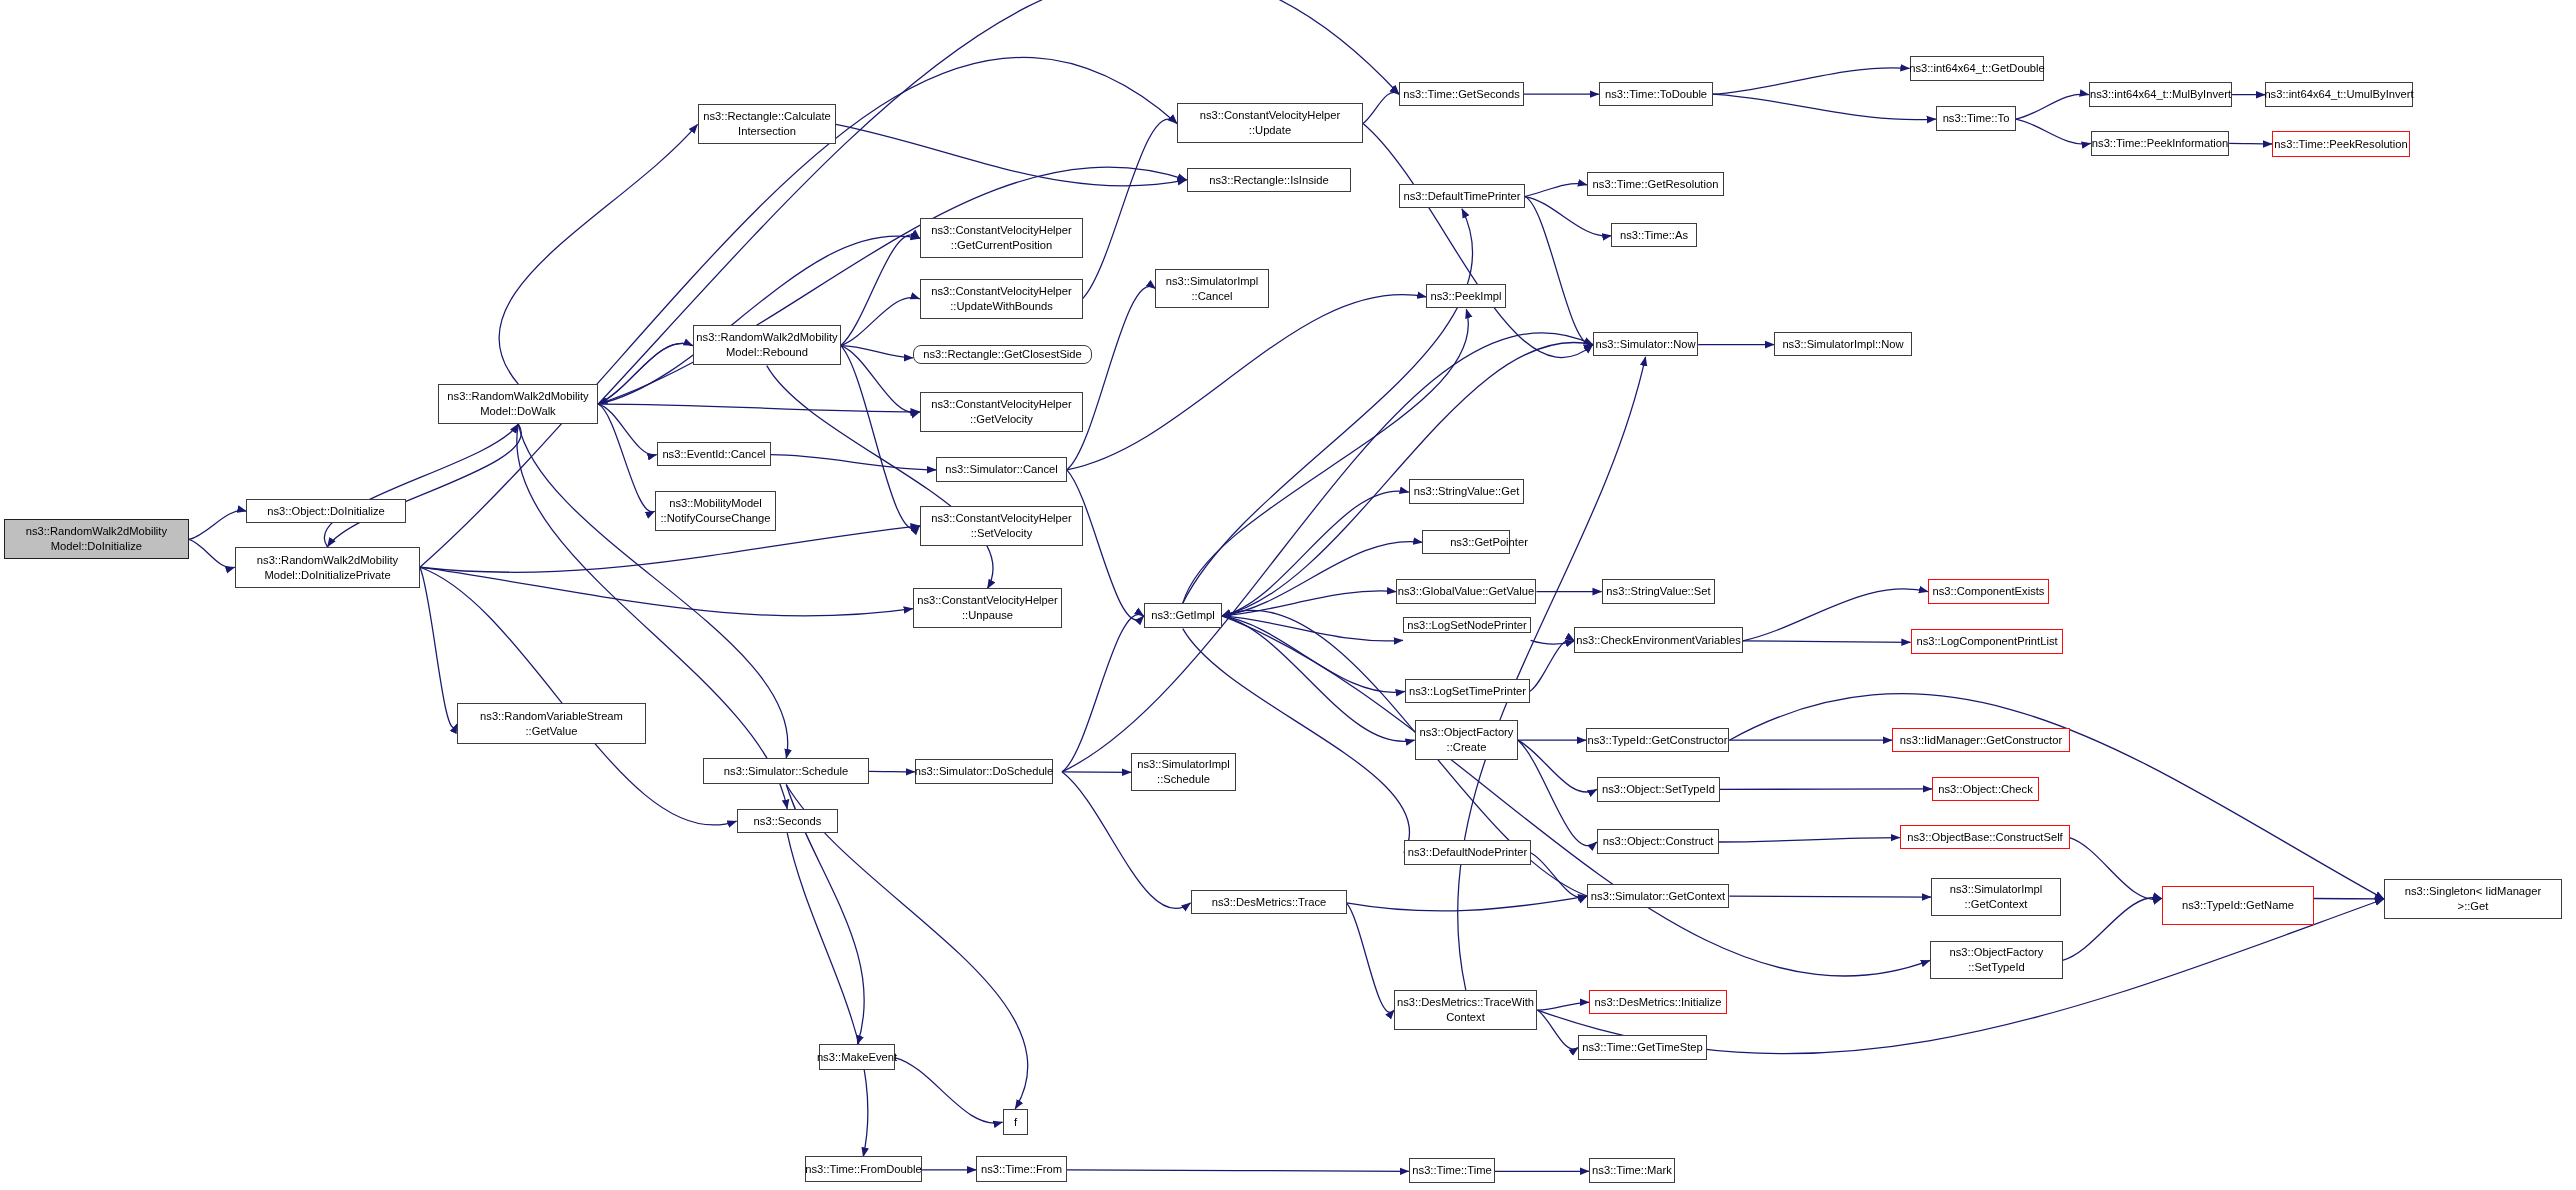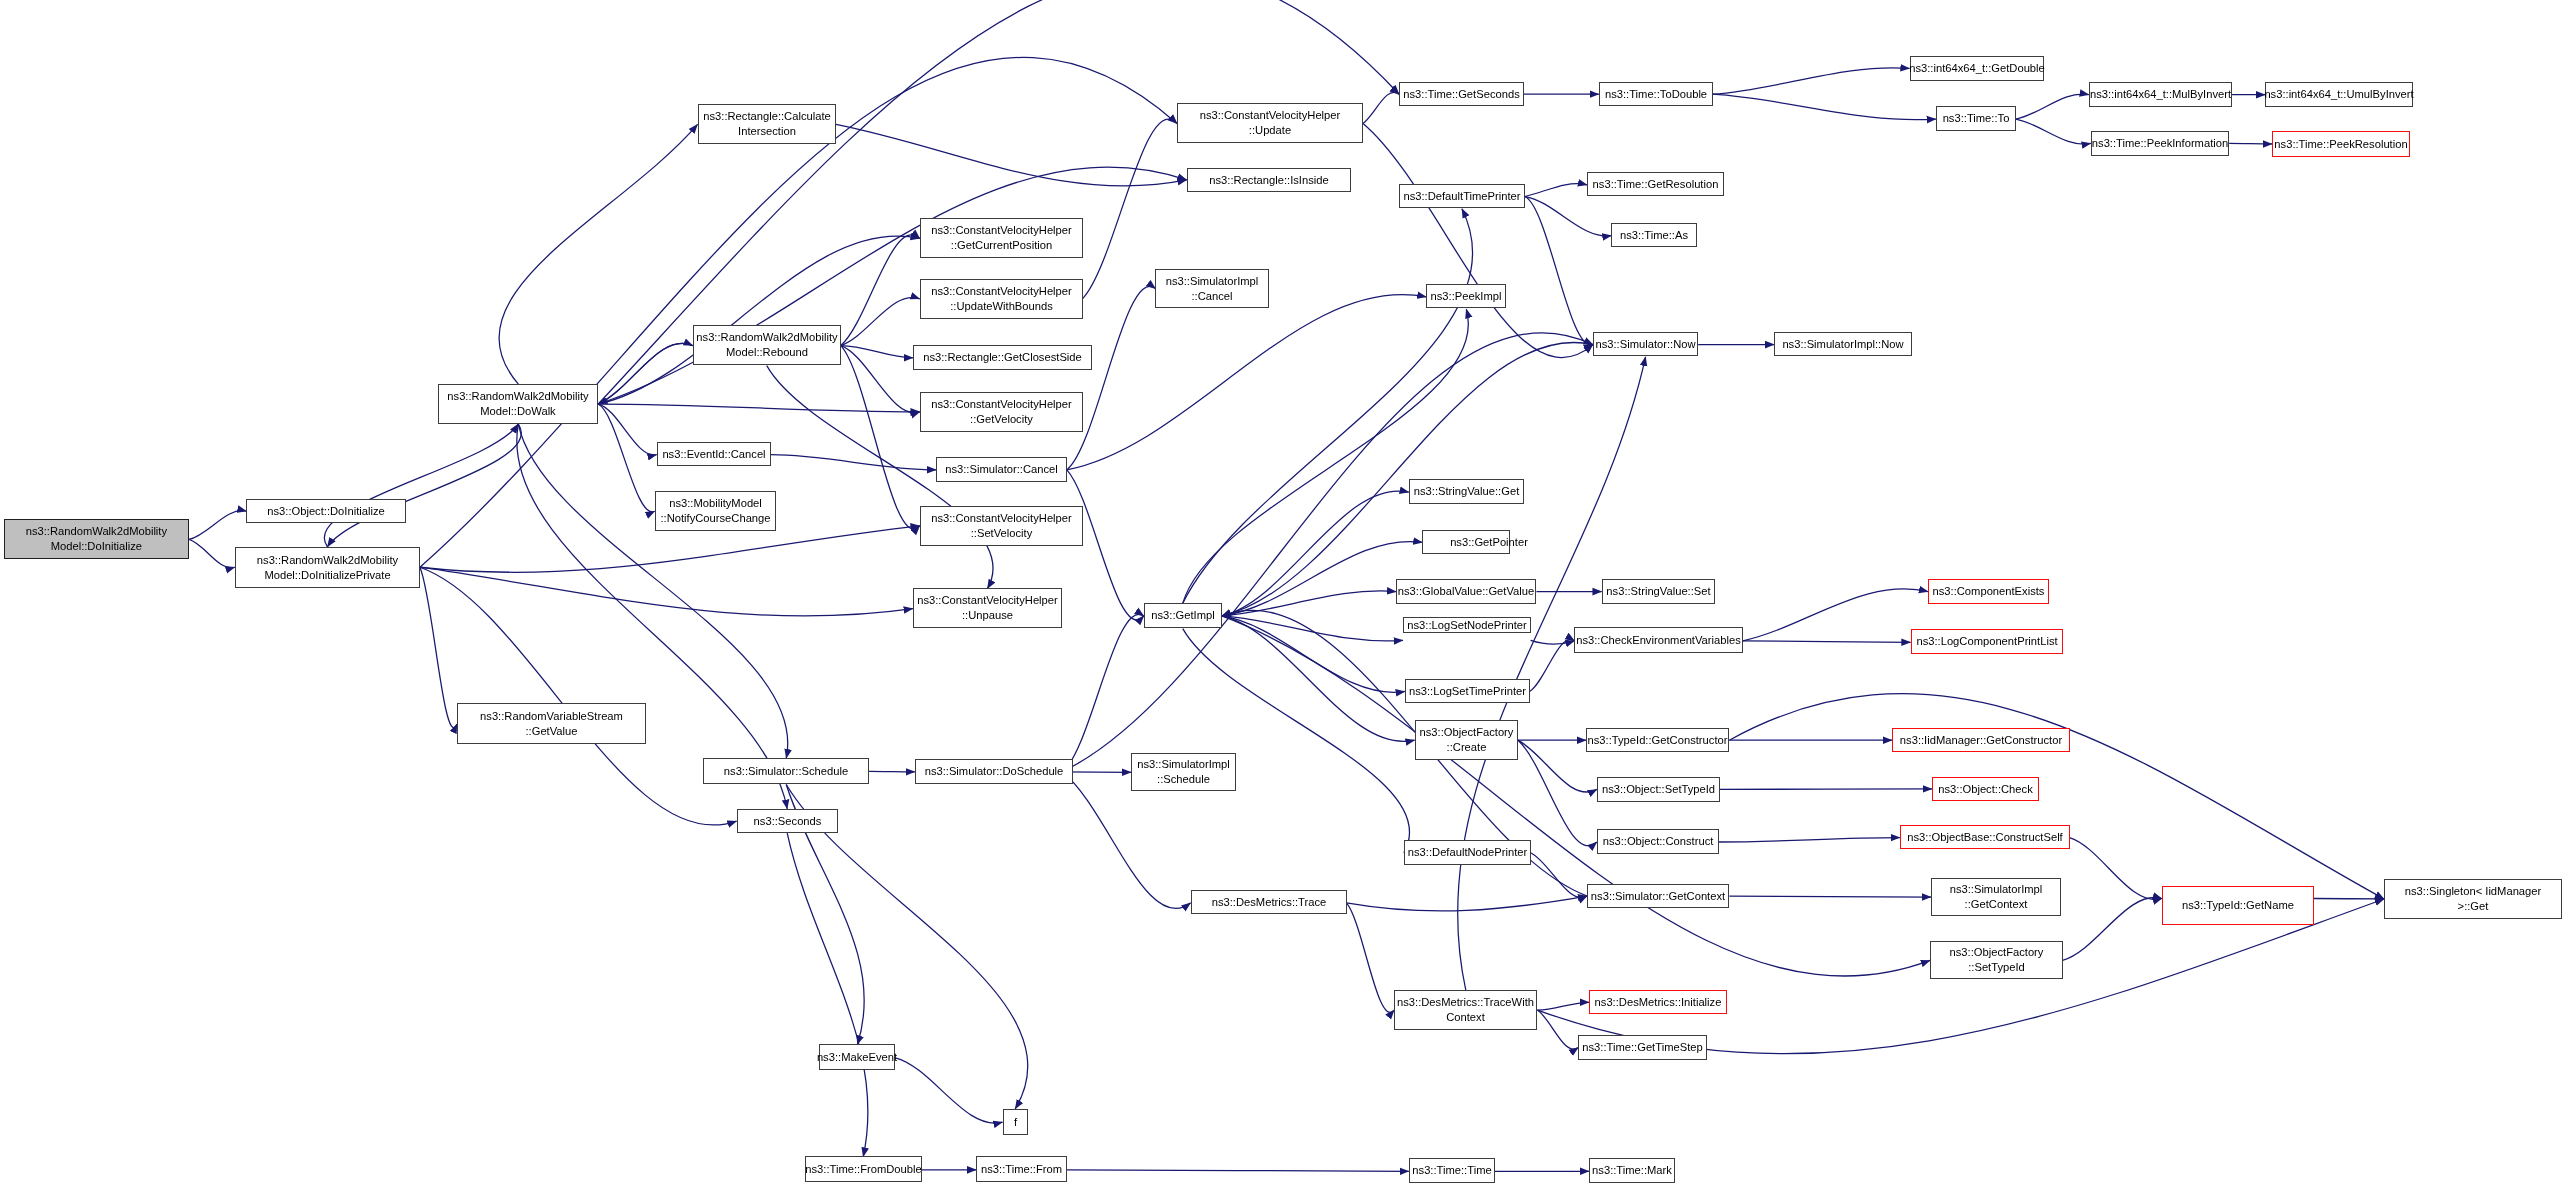--- a/index.html
+++ b/index.html
@@ -161,21 +161,21 @@
         <span>Model::Rebound</span>
       </div>
       <div class="node" style="left: 920px; top: 218px; width: 163px; height: 40px;">
         <span>ns3::ConstantVelocityHelper</span>
         <span>::GetCurrentPosition</span>
       </div>
       <div class="node" style="left: 920px; top: 279px; width: 163px; height: 40px;">
         <span>ns3::ConstantVelocityHelper</span>
         <span>::UpdateWithBounds</span>
       </div>
-      <div class="node" style="left: 913px; top: 345px; width: 179px; height: 25px;">
+      <div class="node" style="left: 913px; top: 345px; width: 179px; height: 19px; border-radius: 8px;">
         <span>ns3::Rectangle::GetClosestSide</span>
       </div>
       <div class="node" style="left: 920px; top: 392px; width: 163px; height: 40px;">
         <span>ns3::ConstantVelocityHelper</span>
         <span>::GetVelocity</span>
       </div>
       <div class="node" style="left: 657px; top: 442px; width: 114px; height: 24px;">
         <span>ns3::EventId::Cancel</span>
       </div>
       <div class="node" style="left: 936px; top: 457px; width: 131px; height: 25px;">
@@ -335,21 +335,21 @@
       <div class="node" style="left: 457px; top: 703px; width: 189px; height: 41px;">
         <span>ns3::RandomVariableStream</span>
         <span>::GetValue</span>
       </div>
       <div class="node" style="left: 703px; top: 758px; width: 166px; height: 26px;">
         <span>ns3::Simulator::Schedule</span>
       </div>
       <div class="node" style="left: 737px; top: 809px; width: 101px; height: 24px;">
         <span>ns3::Seconds</span>
       </div>
-      <div class="node" style="left: 915px; top: 759px; width: 158px; height: 25px;">
+      <div class="node" style="left: 915px; top: 759px; width: 138px; height: 25px;">
         <span>ns3::Simulator::DoSchedule</span>
       </div>
       <div class="node" style="left: 1131px; top: 753px; width: 105px; height: 38px;">
         <span>ns3::SimulatorImpl</span>
         <span>::Schedule</span>
       </div>
       <div class="node" style="left: 819px; top: 1044px; width: 76px; height: 26px;">
         <span>ns3::MakeEvent</span>
       </div>
       <div class="node" style="left: 1003px; top: 1109px; width: 25px; height: 26px;">

